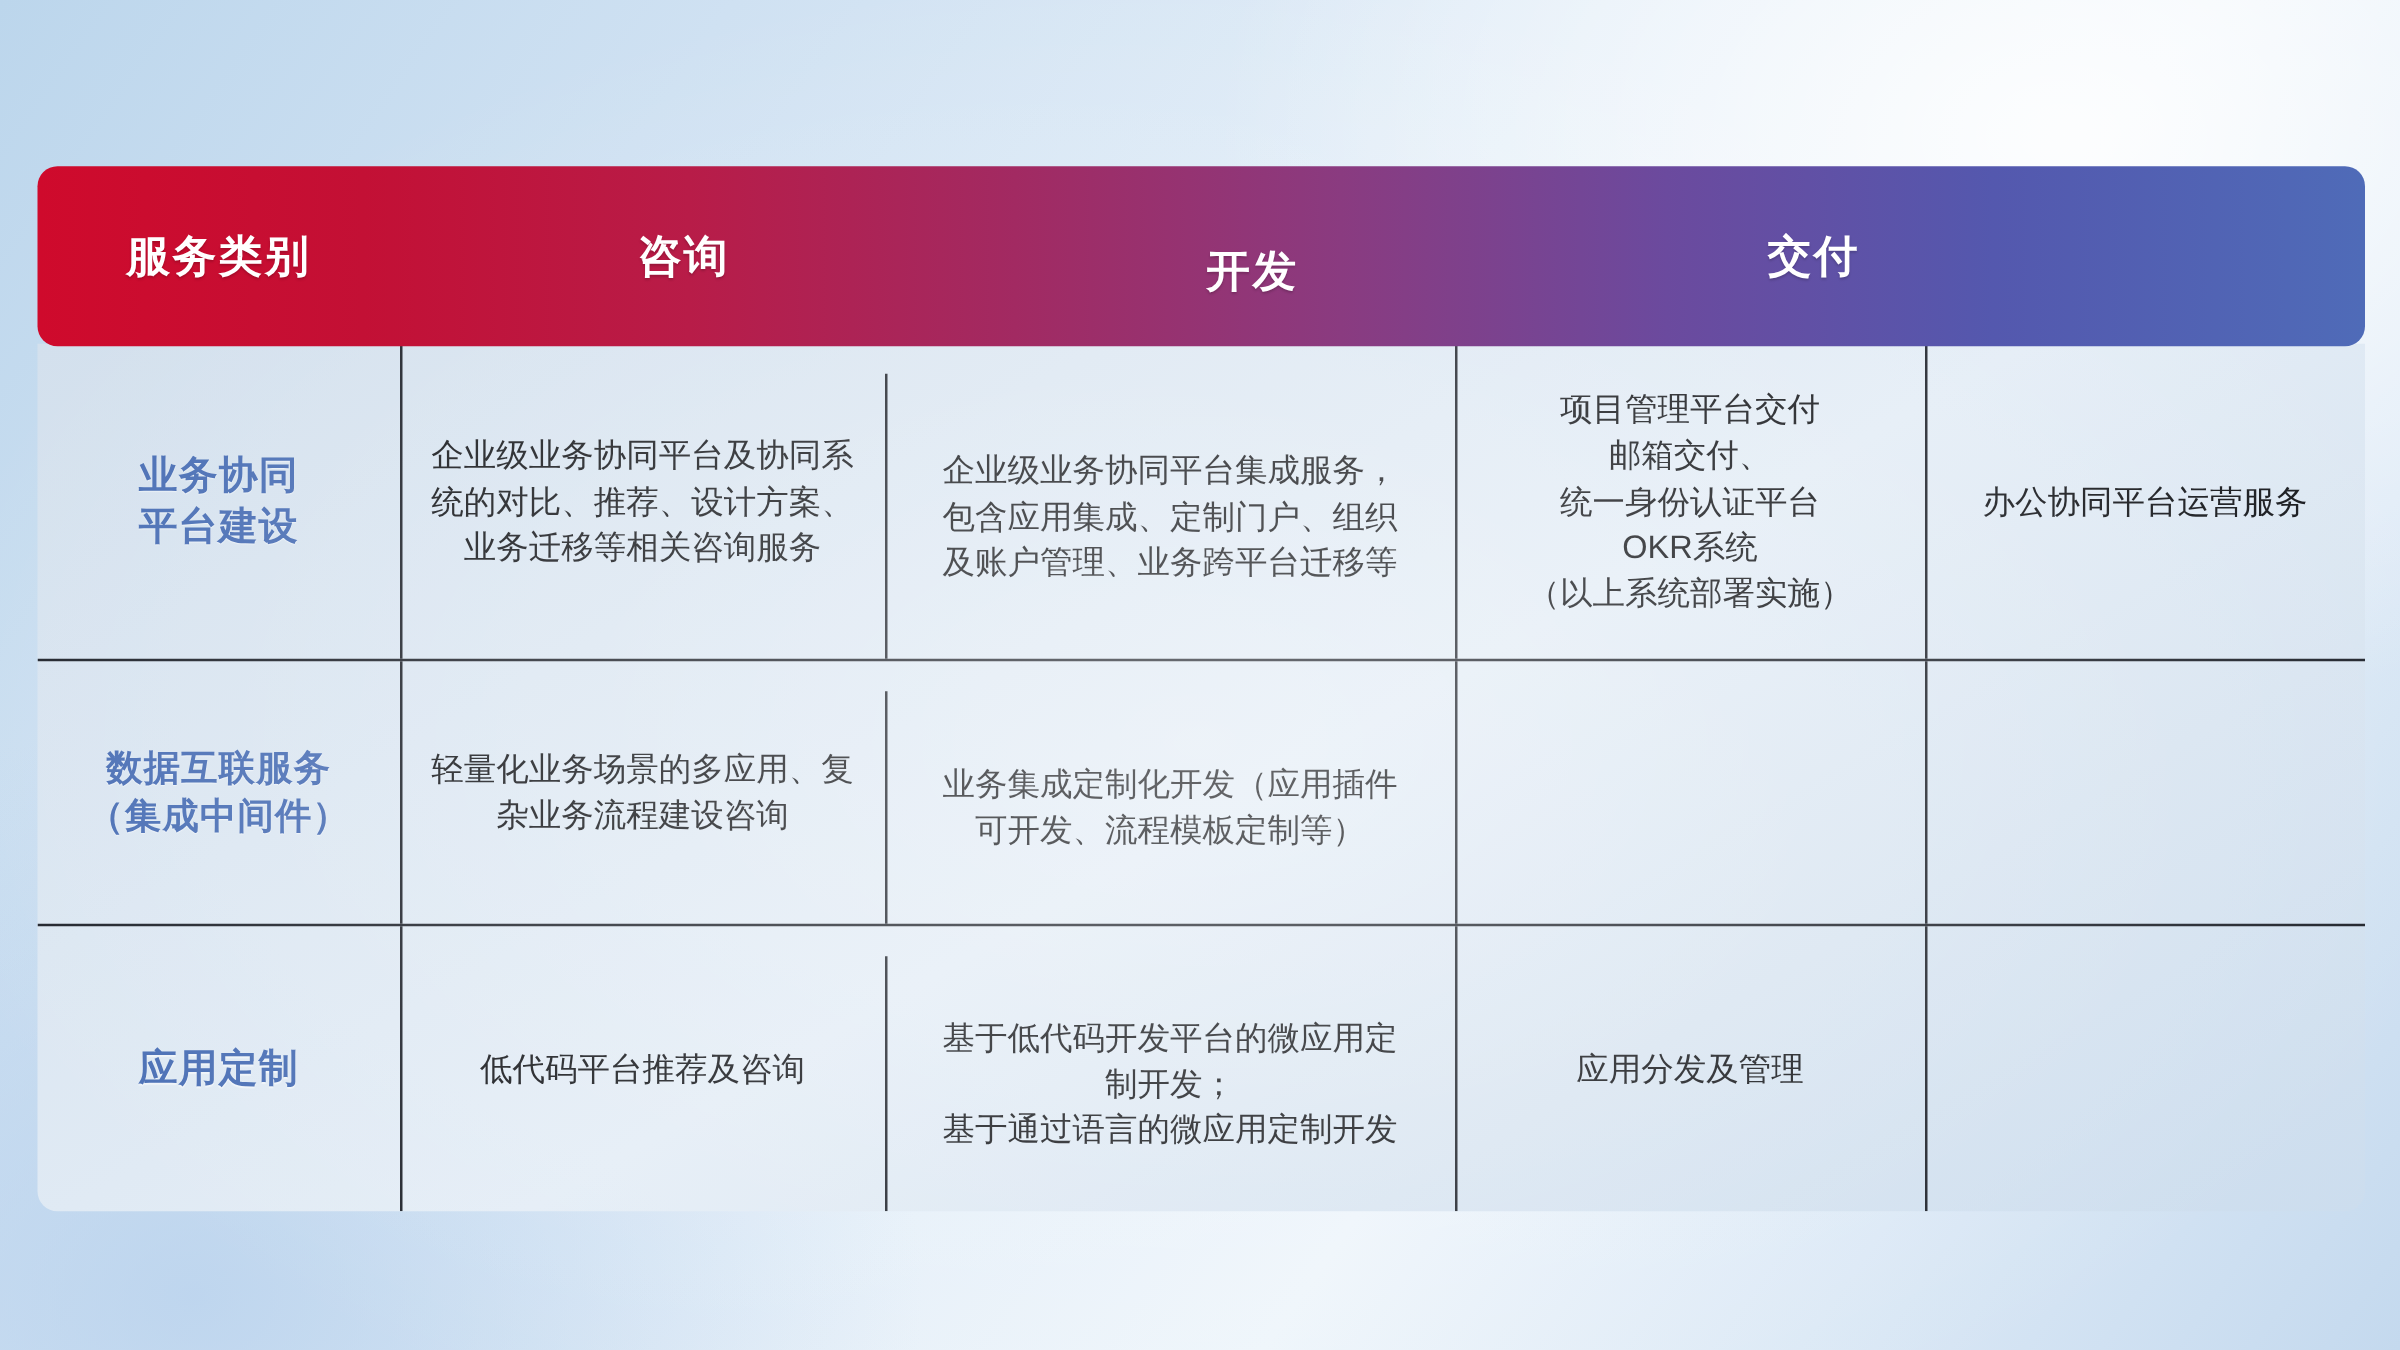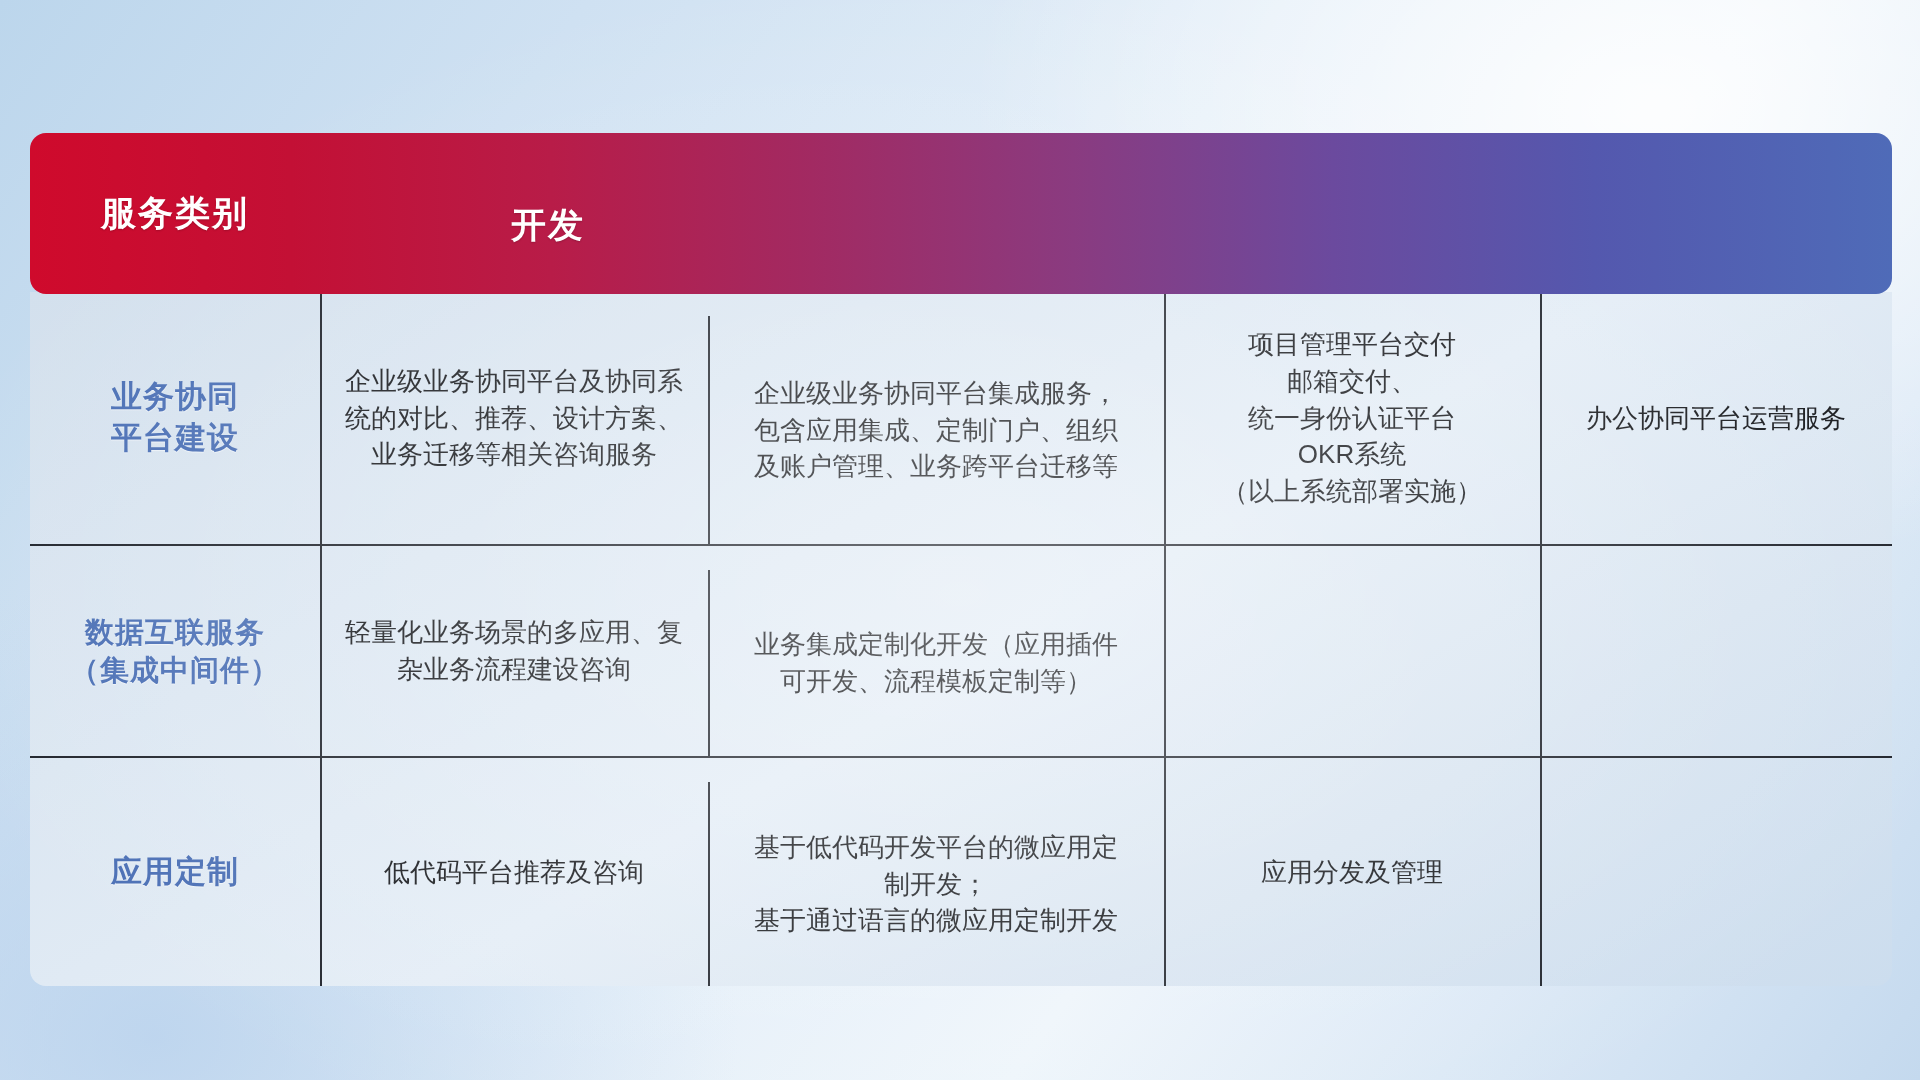--- a/index.html
+++ b/index.html
@@ -35,34 +35,35 @@
   
   .table-wrap {
     position: absolute;
     left: 30px;
     top: 133px;
     width: 1862px;
   }
 
   .thead {
     display: flex;
-    height: 161px;
+    height: 144px;
     border-radius: 16px;
     overflow: hidden;
     background: linear-gradient(90deg,
         #cf0a2c 0%,
         #c31035 14%,
         #b81c48 28%,
         #a22a62 42%,
         #8a3b80 56%,
         #6b4a9e 70%,
         #5458ae 84%,
         #4f6bb8 100%);
     position: relative;
     z-index: 2;
+    gap: 33px;
   }
   .th {
     flex: 0 0 auto;
     display: flex;
     align-items: center;
     justify-content: center;
     color: #ffffff;
     font-size: 35px;
     font-weight: bold;
     letter-spacing: 2px;
@@ -137,21 +138,23 @@
 </style>
 </head>
 <body>
 
 <div id="slide">
 
   <div class="table-wrap">
 
     <div class="thead">
       <div class="th c1">服务类别</div>
+      <div class="th c2">咨询</div>
       <div class="th c3">开发</div>
+      <div class="th c4">交付</div>
     </div>
 
     <div class="tbody">
 
       <div class="trow r1">
         <div class="td c1">
           <span class="cat lines">业务协同
 平台建设</span>
         </div>
         <div class="td c2">

